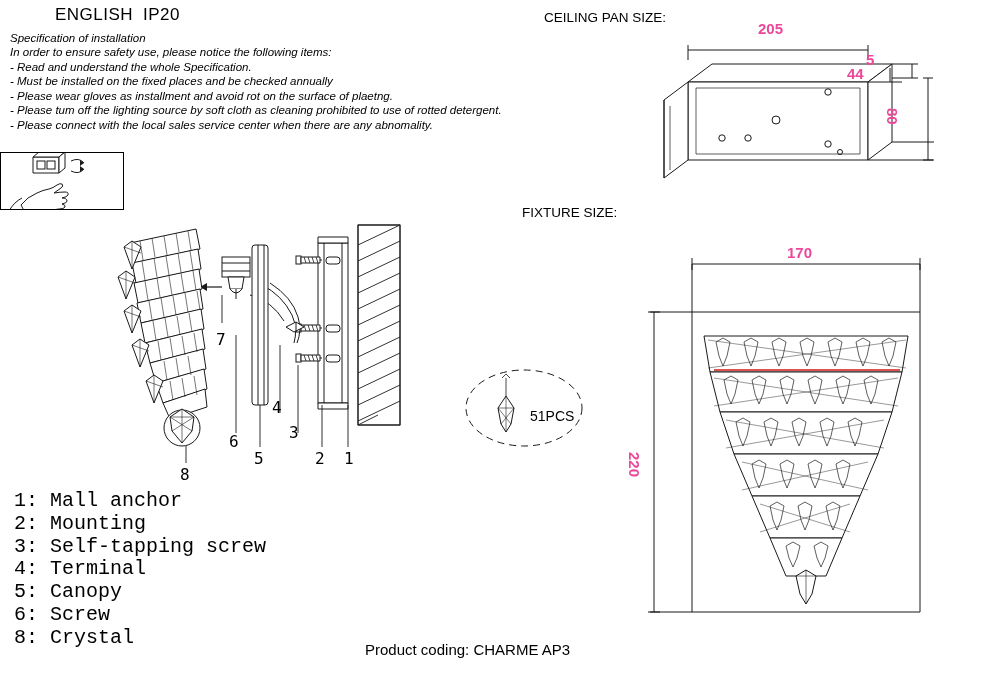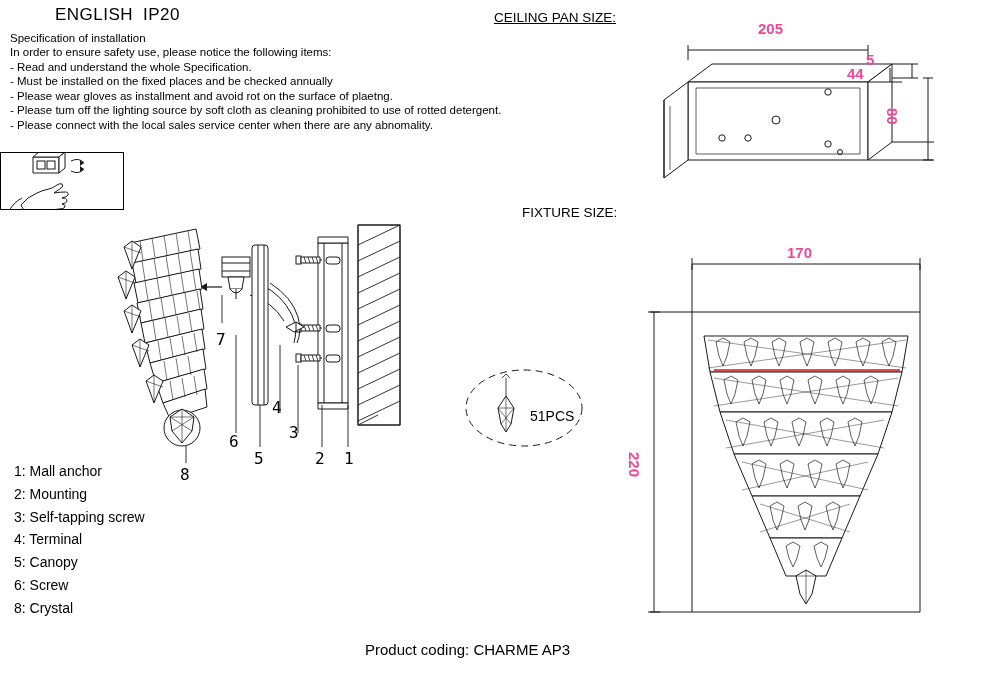--- a/index.html
+++ b/index.html
@@ -26,58 +26,58 @@
     margin-left: 45px;
   }
   #header-ip {
     left: 143px; top: 5px;
     font-size: 17px;
     letter-spacing: 0.5px;
   }
   #spec-title {
     left: 10px; top: 32px;
     font-size: 11.5px;
+    font-style: italic;
   }
   #spec-lines {
     left: 10px; top: 45px;
     font-size: 11.5px;
     line-height: 14.6px;
   }
-  #spec-lines div { white-space: nowrap; }
+  #spec-lines div { white-space: nowrap; font-style: italic; }
 
   
   #hand-box {
     left: 0px; top: 152px;
     width: 124px; height: 58px;
     border: 1px solid #000;
     box-sizing: border-box;
     overflow: hidden;
     background: #fff;
   }
 
   
   #ceiling-pan-title {
-    left: 494px; top: 10px;
+    left: 544px; top: 10px;
     font-size: 13.5px;
-    text-decoration: underline;
   }
   #fixture-size-title {
     left: 522px; top: 205px;
     font-size: 13.5px;
   }
   #product-coding {
     left: 365px; top: 641px;
     font-size: 15px;
   }
 
   
   #legend {
-    left: 14px; top: 460px;
-    font-family: Liberation Sans, sans-serif;
-    font-size: 14px;
+    left: 14px; top: 490px;
+    font-family: Liberation Mono, monospace;
+    font-size: 20px;
     line-height: 22.8px;
   }
   #legend .item { white-space: nowrap; }
 
   
   .callout {
     font-family: "DejaVu Sans Mono", monospace;
     font-size: 16px;
     color: #000;
   }

